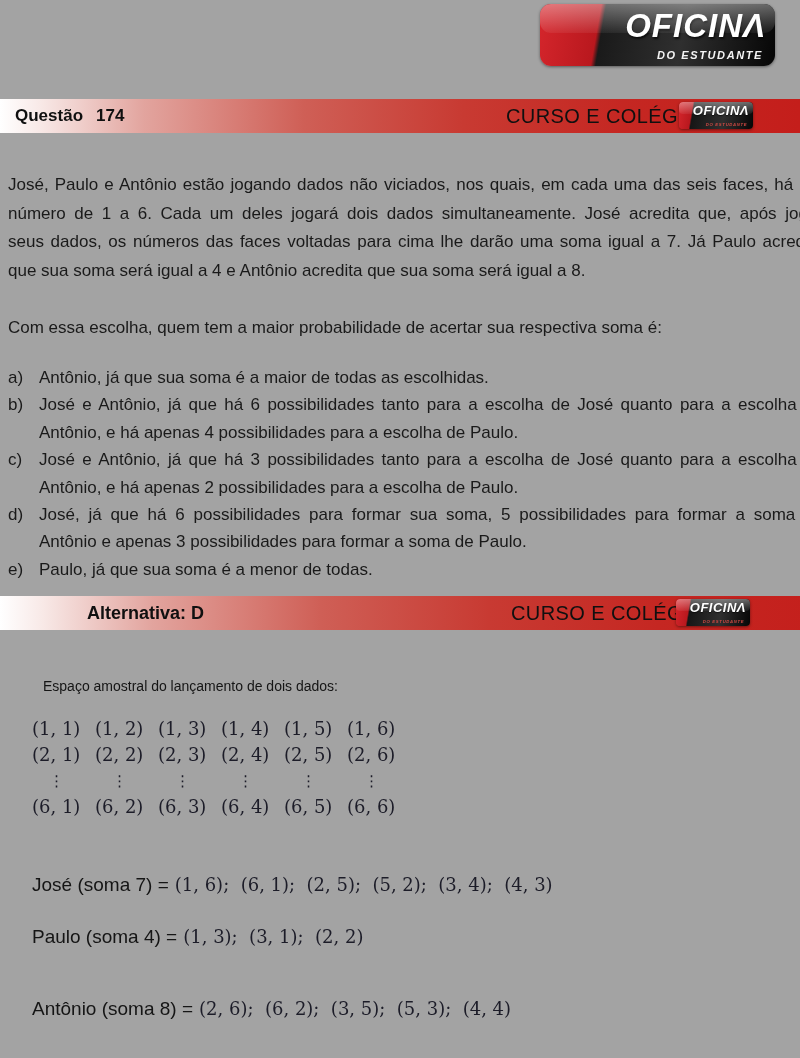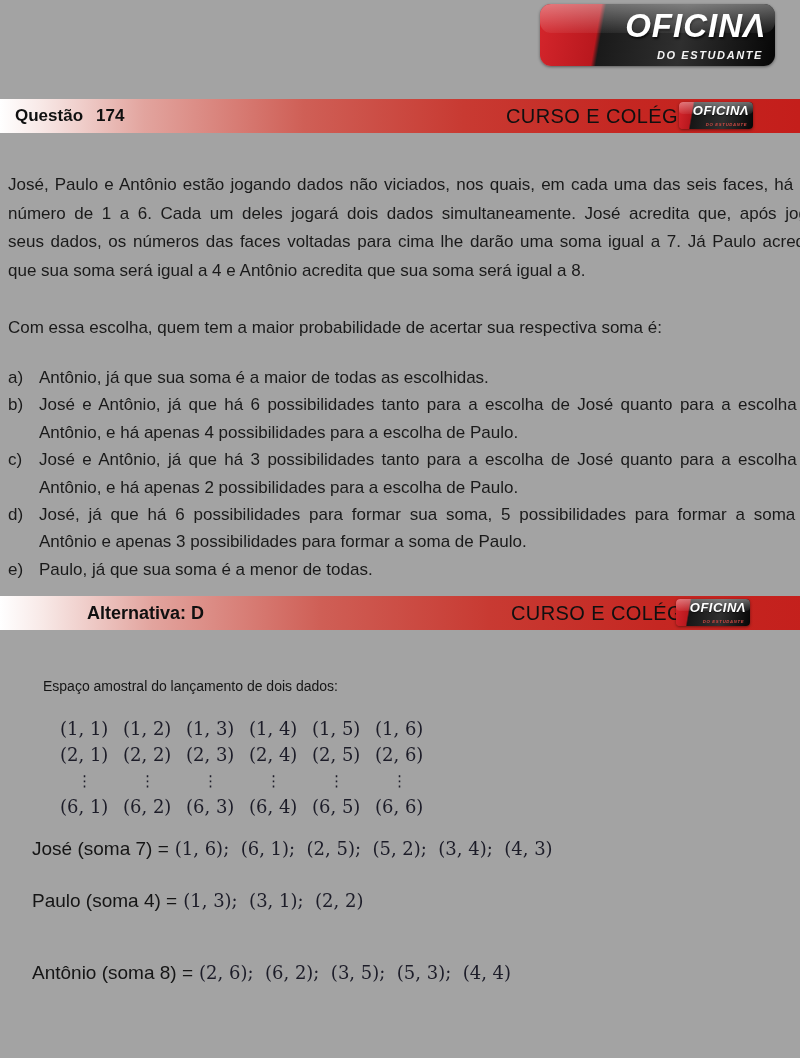--- a/index.html
+++ b/index.html
@@ -68,30 +68,30 @@
 
   #options { position:absolute; top:364px; left:8px; width:815px; font-size:17px; line-height:27.4px; }
   .opt { display:flex; }
   .opt-letter { flex:none; width:31px; }
   .opt-text { flex:1; min-width:0; }
 
   
   .sol-sans { position:absolute; left:43px; font-size:14px; color:#151515; }
   #solution-intro { top:678px; }
 
-  #sample-matrix { position:absolute; left:32px; top:716px;margin-left:28px; }
+  #sample-matrix { position:absolute; left:32px; top:716px; }
   .mrow { line-height:25px; white-space:nowrap; }
   .mcell {
     display:inline-block; width:63px; font-family:"DejaVu Serif", serif;
     font-size:18px; color:#1c1c28; white-space:pre;
   }
   .mdots { display:inline-block; width:63px; box-sizing:border-box; padding-left:17px;
     font-family:"DejaVu Serif", serif; font-size:15px; color:#1c1c28; }
 
-  .equation { position:absolute; left:32px; white-space:nowrap; }
+  .equation { position:absolute; left:32px; white-space:nowrap;margin-top:36px; }
   .eq-label { font-size:19px; color:#151515; }
   .eq-value { font-family:"DejaVu Serif", serif; font-size:18px; color:#1c1c28; white-space:pre; margin-left:6px; }
   #eq-jose    { top:838px; }
   #eq-paulo   { top:890px; }
   #eq-antonio { top:962px; }
 
   #conclusion { top:977px; width:750px; line-height:27px; }
 </style>
 </head>
 <body>

